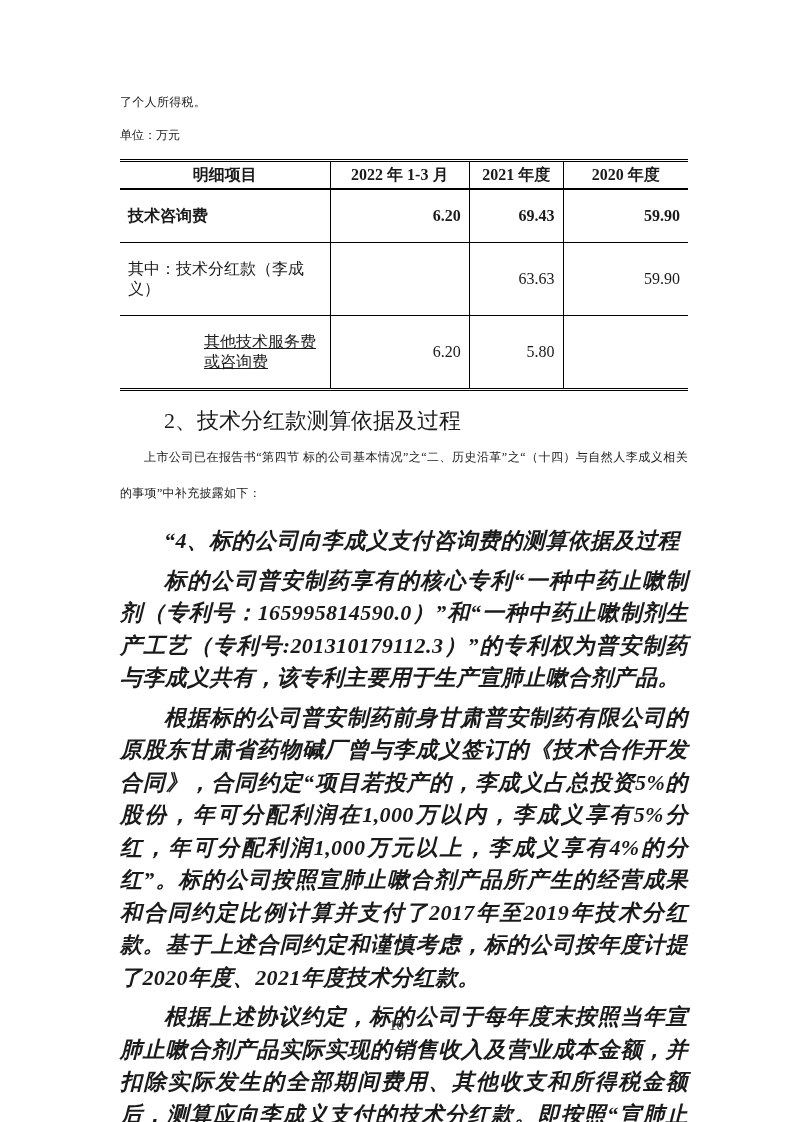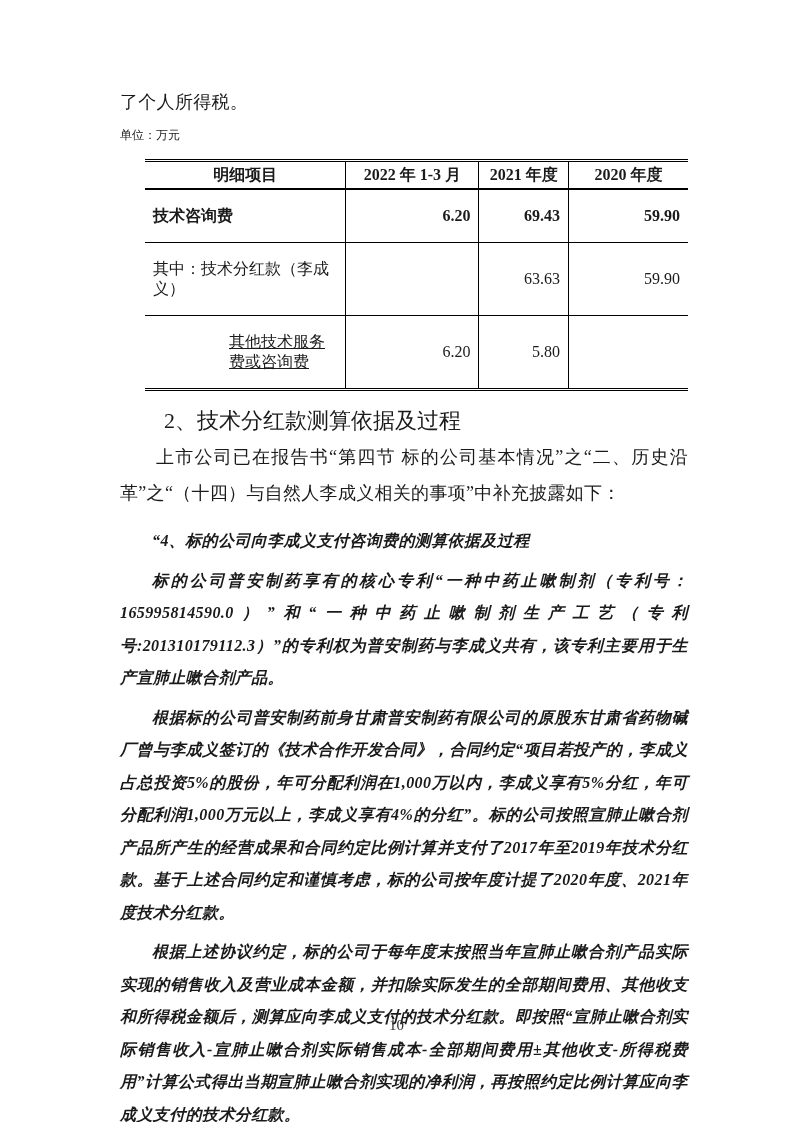--- a/index.html
+++ b/index.html
@@ -13,38 +13,37 @@
     height: 1122px;
     background: #ffffff;
     font-family: "Liberation Serif", "DejaVu Serif", serif;
     color: #1a1a1a;
     overflow: hidden;
     box-sizing: border-box;
     padding: 84px 105px 0 120px;
   }
   .body-p {
     margin: 0;
-    font-size: 18px;
+    font-size: 12px;
     line-height: 36px;
     text-align: justify;
     text-justify: inter-character;
     letter-spacing: 0.3px;
   }
   .indent { text-indent: 2em; }
   .unit-label {
     font-size: 12px;
     text-align: left;
     line-height: 24px;
     margin-top: 3px;
     margin-bottom: 12px;
   }
   .table-wrap {
     border-top: 3px double #000;
     border-bottom: 3px double #000;
-    margin-left: 25px;
   }
   table.fee-table {
     width: 100%;
     border-collapse: collapse;
     font-size: 16px;
   }
   table.fee-table th {
     font-weight: bold;
     text-align: center;
     border-bottom: 2px solid #000;
@@ -67,21 +66,21 @@
   table.fee-table .row-bold td { font-weight: bold; }
   table.fee-table .label-indent { padding-left: 84px; text-decoration: underline; }
   .heading {
     margin: 12px 0 0 0;
     font-size: 22px;
     line-height: 36px;
     text-indent: 2em;
   }
   .quote {
     margin: 0;
-    font-size: 16px;
+    font-size: 22px;
     line-height: 32.5px;
     font-weight: bold;
     font-style: italic;
     text-align: justify;
     text-justify: inter-character;
     letter-spacing: 0.4px;
   }
   .quote-heading { margin-top: 14px; }
   .quote-p { margin-top: 7px; }
   .page-number {

